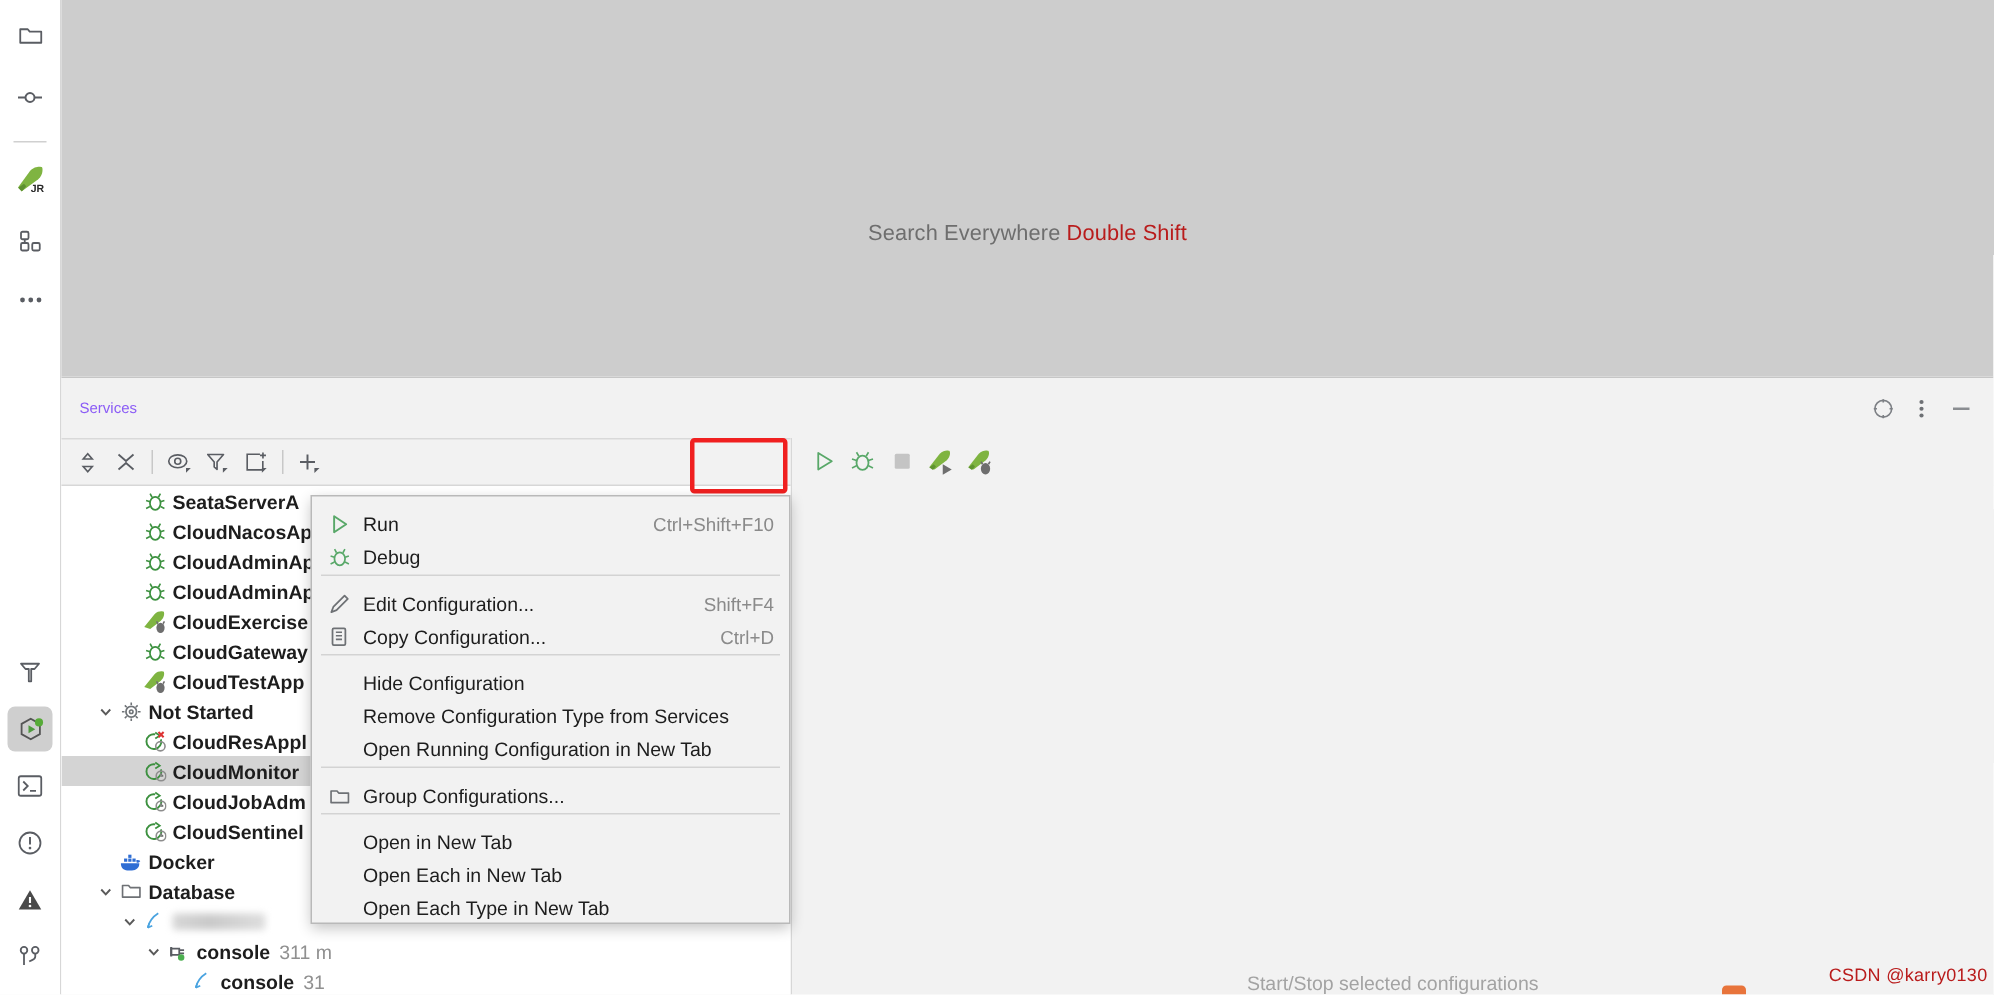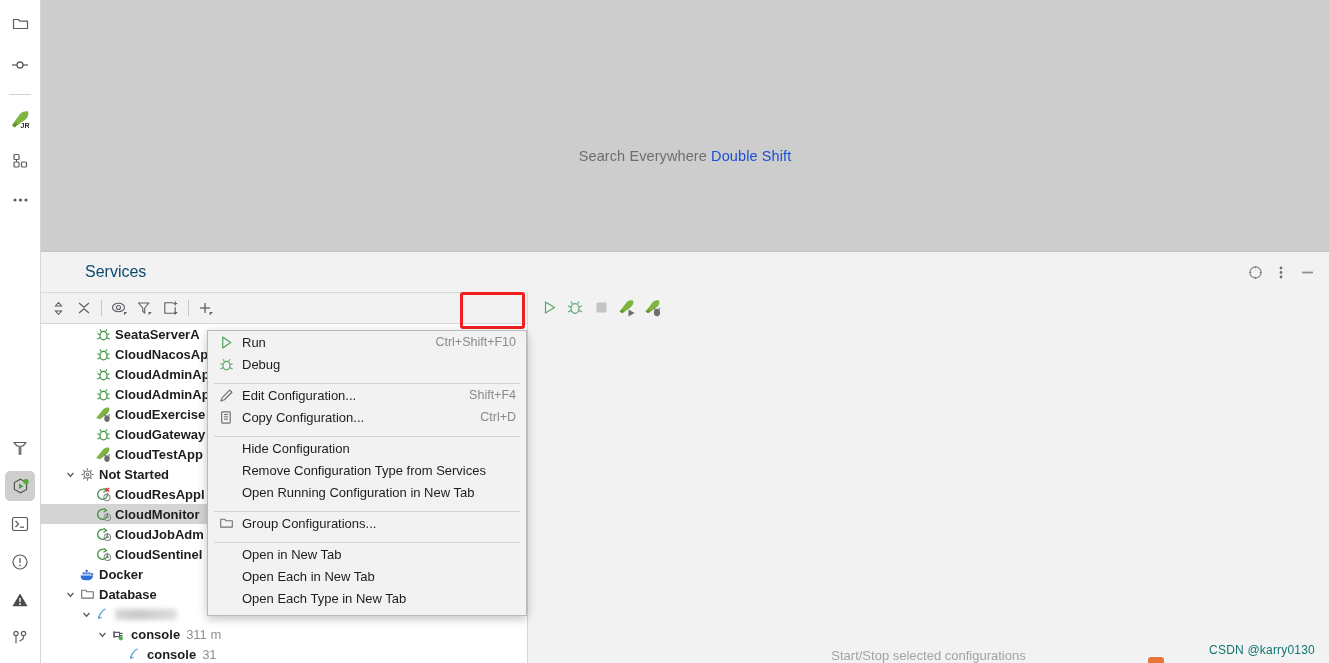--- a/index.html
+++ b/index.html
@@ -29,33 +29,33 @@
   
   .editor-area {
     position: absolute; left: 41px; top: 0; right: 0; height: 251px;
     background: #cdcdcd;
     display: flex; align-items: center; justify-content: center;
   }
   .search-hint {
     font-size: 14.5px; color: #6e6e6e; letter-spacing: .1px;
     margin-top: 60px;
   }
-  .search-hint .accent { color: #1d4ed8; margin-top: 24px; }
+  .search-hint .accent { color: #b91c1c; margin-top: 24px; }
 
   
   .services-panel {
     position: absolute; left: 41px; top: 251px; right: 0; bottom: 0;
     background: #f2f2f2; border-top: 1px solid #c6c6c6;
     display: flex; flex-direction: column;
   }
   .svc-header {
     height: 40px; display: flex; align-items: center;
     padding: 0 10px 0 12px; background: #f2f2f2;
   }
-  .svc-title { font-size: 16px; color: #0c4a6e; margin-left: 32px; }
+  .svc-title { font-size: 10px; color: #8b5cf6; }
   .svc-header-spacer { flex: 1; }
   .svc-hdr-btn {
     width: 24px; height: 24px; display: flex; align-items: center; justify-content: center;
     border-radius: 4px; margin-left: 2px;
   }
 
   .svc-body { flex: 1; display: flex; min-height: 0; position: relative; }
 
   
   .svc-left {
@@ -105,39 +105,39 @@
     flex: 1; background: #f2f2f2; position: relative;
     display: flex; align-items: flex-end; justify-content: center;
   }
   .svc-right-toolbar {
     position: absolute; left: 0; top: 0; right: 0; height: 32px;
     background: #f2f2f2; border-bottom: 1px solid #f2f2f2;
     display: flex; align-items: center; padding-left: 8px;
   }
   .svc-placeholder { font-size: 13px; color: #a3a3a3; margin-top: -10px; }
   .watermark {
-    position: absolute; right: 14px; bottom: 6px;
-    font-size: 12px; color: #0f766e; letter-spacing: .2px;
+    position: absolute; right: 4px; bottom: 6px;
+    font-size: 12px; color: #b91c1c; letter-spacing: .2px;
   }
 
   
   .hl-box {
     position: absolute; border: 3px solid #f02020; border-radius: 3px;
     pointer-events: none;
   }
 
   
   .ctx-menu {
     position: absolute; left: 207px; top: 330px; width: 320px;
     background: #f2f2f2; border: 1px solid #b9b9b9;
     box-shadow: 0 3px 9px rgba(0,0,0,.24);
     padding: 4px 0 2px 0; z-index: 50;
   }
   .mi {
-    height: 22px; display: flex; align-items: flex-start;
+    height: 22px; display: flex; align-items: flex-end;
     font-size: 13px; color: #1d1d1d; padding: 0 10px 0 8px;
   }
   .mi .mi-icon {
     width: 20px; flex: 0 0 20px; display: flex; align-items: center; justify-content: center;
     margin-right: 6px;
   }
   .mi .mi-label { flex: 1; }
   .mi .mi-shortcut { color: #8a8a8a; font-size: 12.5px; }
   .mi-sep { height: 1px; background: #d3d3d3; margin: 4px 6px; }
   .ctx-hl {

